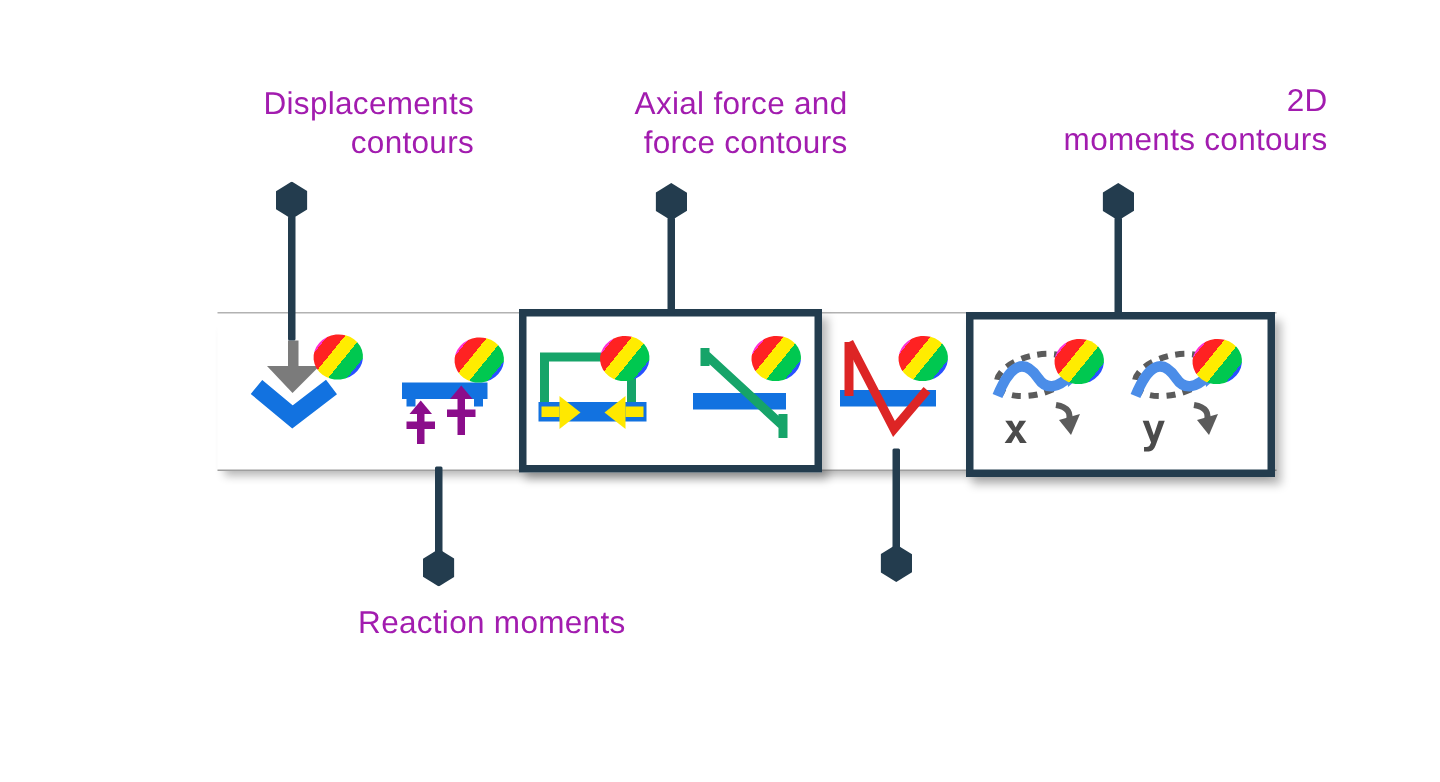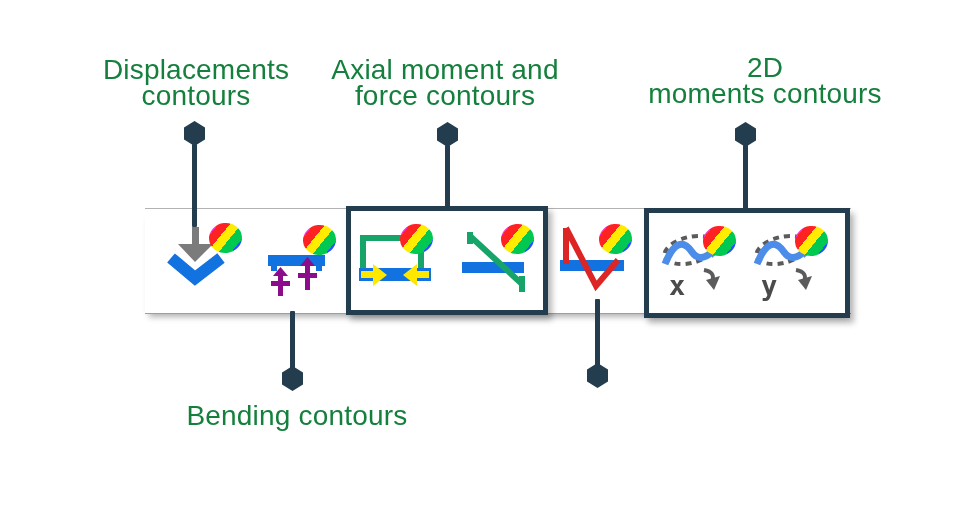--- a/index.html
+++ b/index.html
@@ -5,22 +5,22 @@
   html,body { margin:0; padding:0; background:#ffffff; }
   .stage {
     position:relative; width:960px; height:521px; overflow:hidden;
     background:#ffffff;
     font-family:"Liberation Sans","DejaVu Sans",sans-serif;
     color:#1a1a1a;
   }
 
   
   .callout-label {
-    position:absolute; text-align:center;
-    font-size:28px; line-height:26px; letter-spacing:.2px; color:#15803d;
+    position:absolute; text-align:right;
+    font-size:21px; line-height:26px; letter-spacing:.2px; color:#a21caf;
   }
 
   
   .stem { position:absolute; width:5px; background:#233c4e; z-index:4; border-radius:1px; }
   .hex  {
     position:absolute; width:21px; height:25px; background:#233c4e; z-index:4;
     clip-path:polygon(50% 0%, 100% 26%, 100% 74%, 50% 100%, 0% 74%, 0% 26%);
   }
 
   
@@ -59,31 +59,31 @@
 <body>
 
 <div class="stage">
 
   <div class="callout-label" style="left:76px;top:57px;width:240px">
     <div>Displacements</div>
     <div>contours</div>
   </div>
 
   <div class="callout-label" style="left:325px;top:57px;width:240px">
-    <div>Axial moment and</div>
+    <div>Axial force and</div>
     <div>force contours</div>
   </div>
 
   <div class="callout-label" style="left:645px;top:55px;width:240px">
     <div>2D</div>
     <div>moments contours</div>
   </div>
 
   <div class="callout-label" style="left:177px;top:403px;width:240px">
-    <div>Bending contours</div>
+    <div>Reaction moments</div>
   </div>
 
 
   <div class="hex" style="left:184px;top:121px"></div>
   <div class="stem" style="left:192px;top:144px;height:83px"></div>
 
   <div class="hex" style="left:437px;top:122px"></div>
   <div class="stem" style="left:445px;top:145px;height:64px"></div>
 
   <div class="hex" style="left:735px;top:122px"></div>

